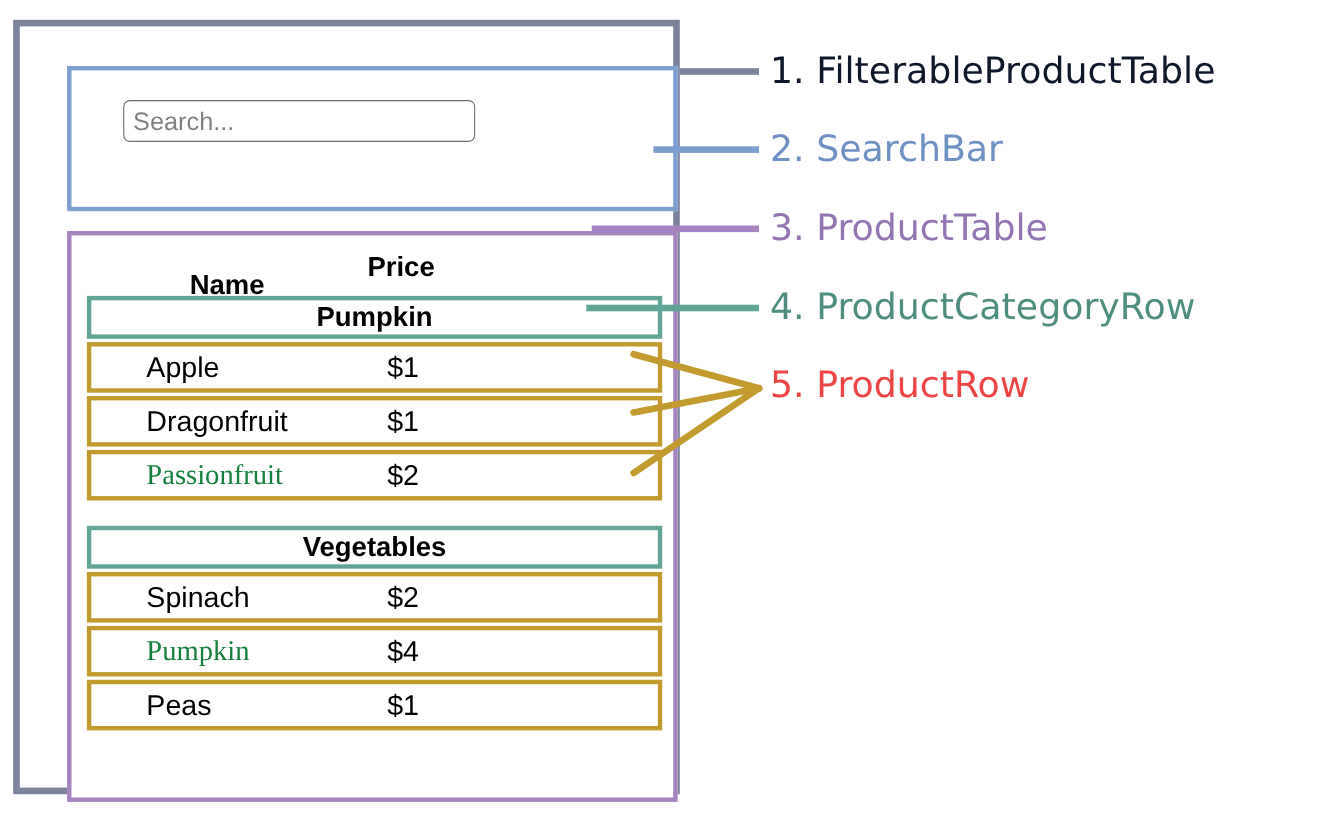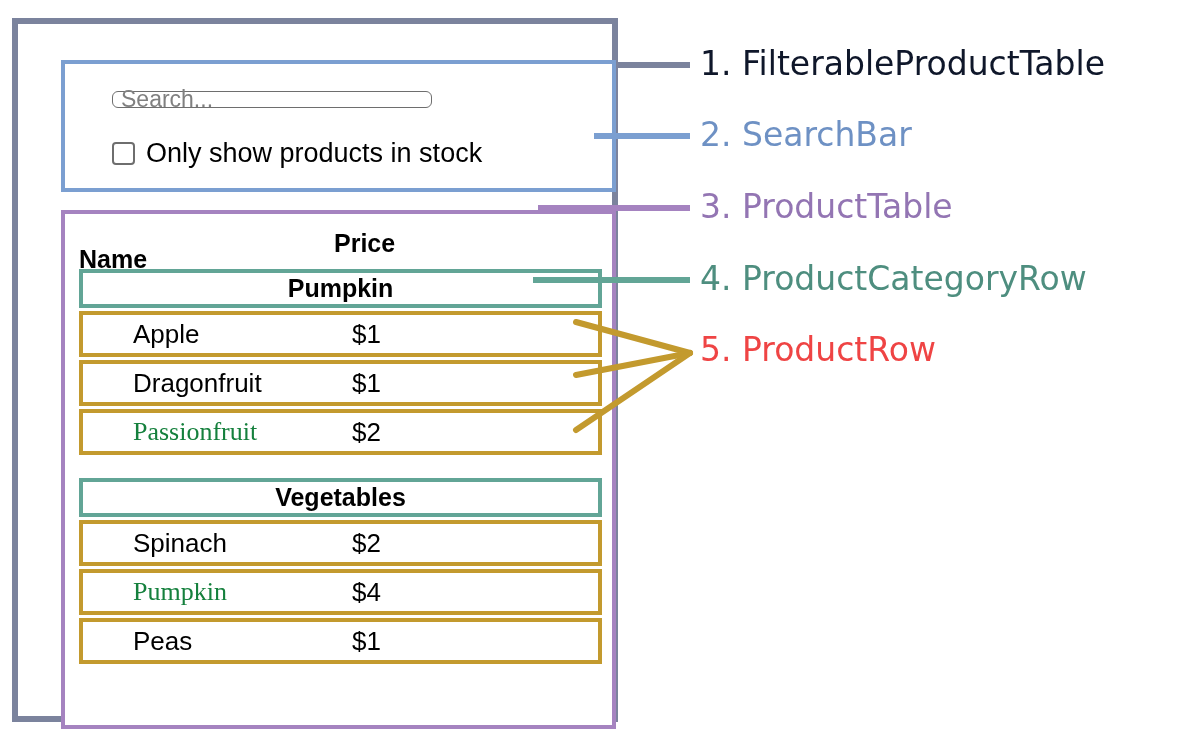--- a/index.html
+++ b/index.html
@@ -44,21 +44,21 @@
     border: 4px solid #7b9fd1;
     box-sizing: border-box;
     background: #ffffff;
   }
 
   .search-input {
     position: absolute;
     left: 47px;
     top: 27px;
     width: 320px;
-    height: 17px;
+    height: 38px;
     box-sizing: border-box;
     border: 1.5px solid #6e6e6e;
     border-radius: 6px;
     background: #ffffff;
     display: flex;
     align-items: center;
     padding-left: 8px;
     font-size: 23px;
     color: #808080;
     font-family: "Liberation Sans", sans-serif;
@@ -111,21 +111,21 @@
 
   .table-header {
     display: flex;
     height: 38px;
     align-items: center;
     font-weight: bold;
     font-size: 25px;
     color: #000000;
     margin-bottom: 7px;
   }
-  .col-name { width: 255px; text-align: left; margin-top: 32px; }
+  .col-name { width: 255px; text-align: center; margin-top: 32px; }
   .col-price { width: 150px; text-align: left; }
 
   
   .category-row {
     width: 523px;
     height: 39px;
     box-sizing: border-box;
     border: 4px solid #62a596;
     background: #ffffff;
     display: flex;
@@ -192,24 +192,20 @@
 </head>
 <body>
 
 <div id="stage">
 
   <div class="outer-box">
 
     <div class="search-bar">
       <div class="search-input">
         <span class="search-input-text">Search...</span>
-      </div>
-      <div class="checkbox-row">
-        <span class="checkbox-box"></span>
-        <span class="checkbox-label">Only show products in stock</span>
       </div>
     </div>
 
     <div class="product-table">
       <div class="table-inner">
 
         <div class="table-header">
           <span class="col-name">Name</span>
           <span class="col-price">Price</span>
         </div>

